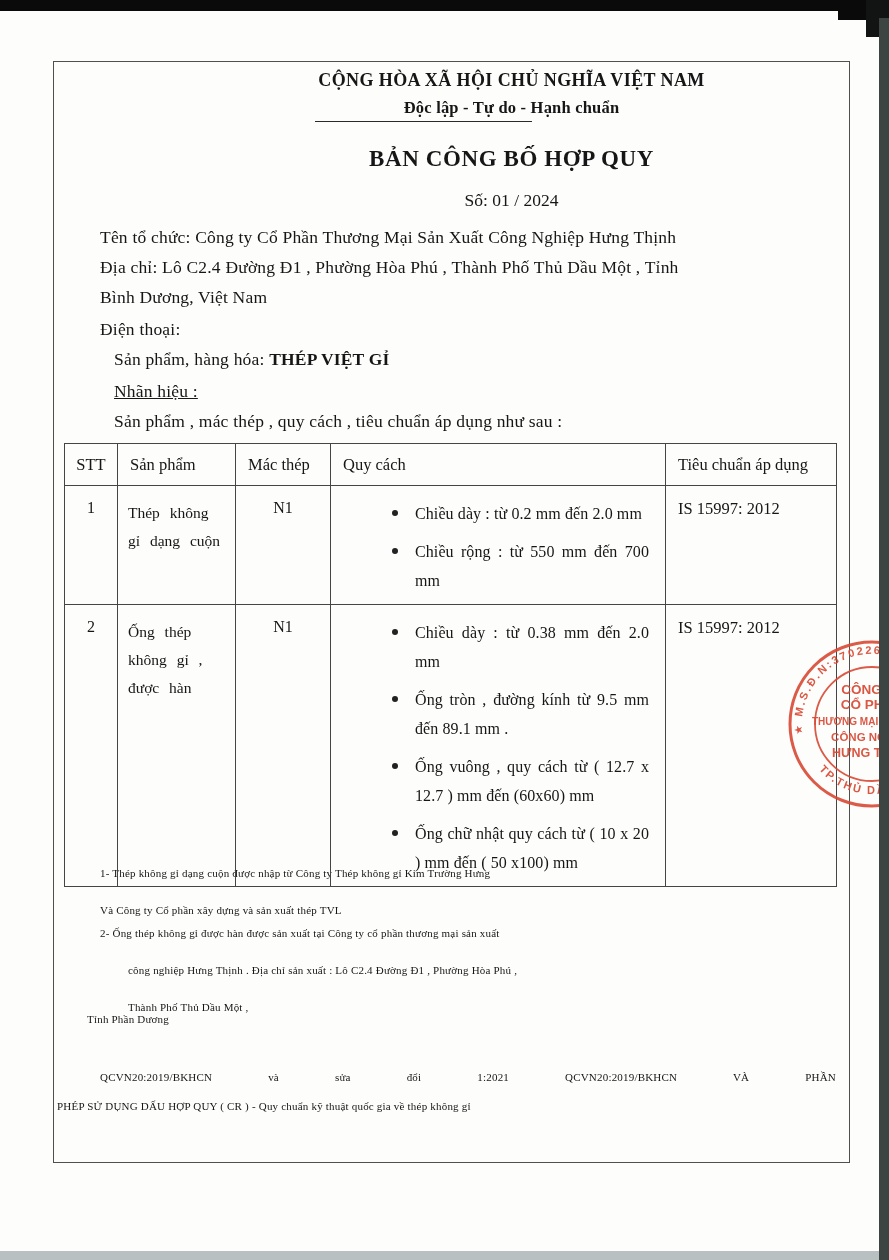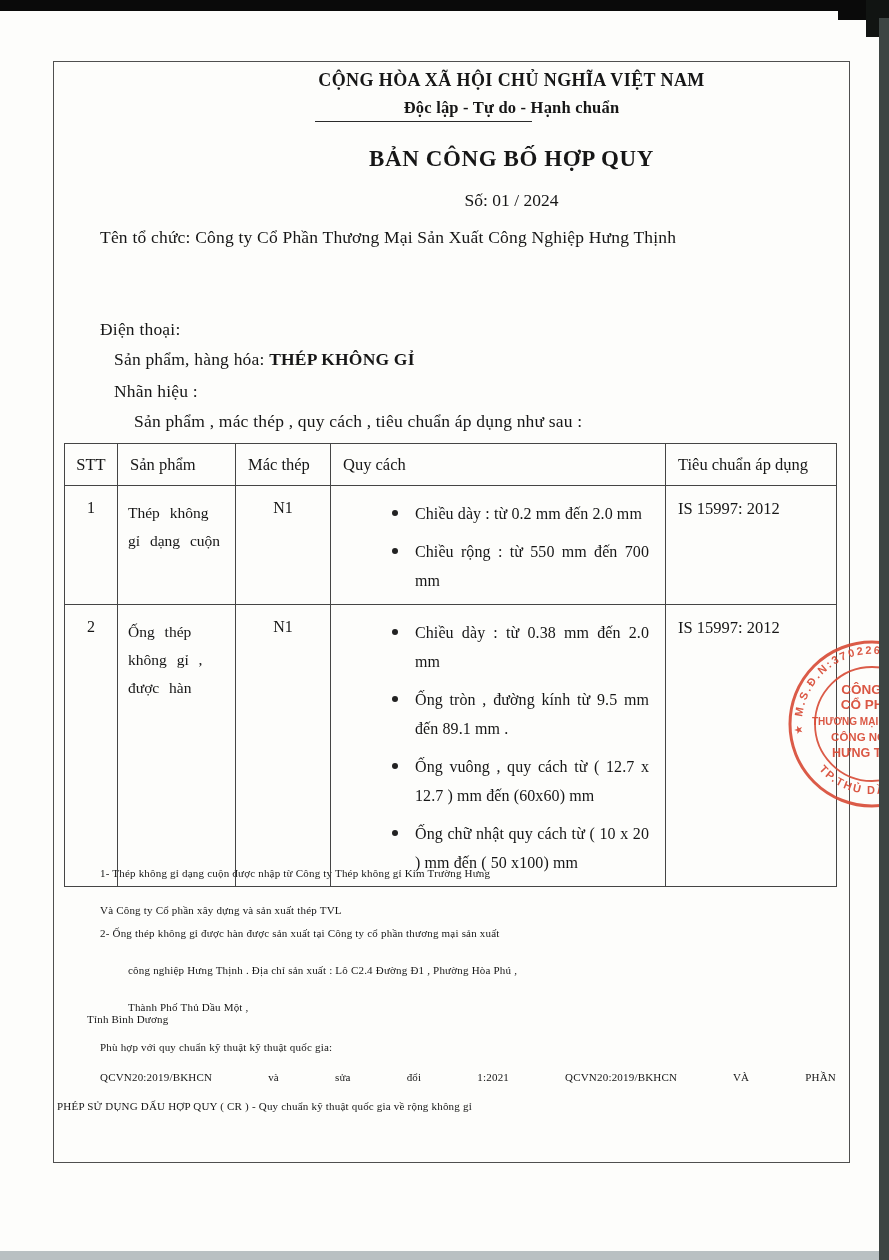--- a/index.html
+++ b/index.html
@@ -61,24 +61,26 @@
 
   <div class="frame"></div>
 
   <div class="c-line nat">CỘNG HÒA XÃ HỘI CHỦ NGHĨA VIỆT NAM</div>
   <div class="c-line motto">Độc lập - Tự do - Hạnh chuẩn</div>
   <div class="motto-u"></div>
   <div class="c-line doctitle">BẢN CÔNG BỐ HỢP QUY</div>
   <div class="c-line docnum">Số: 01 / 2024</div>
 
   <div class="bl" style="top:222px;">Tên tổ chức: Công ty Cổ Phần Thương Mại Sản Xuất Công Nghiệp Hưng Thịnh</div>
+  <div class="bl" style="top:252px;">Địa chỉ: Lô C2.4 Đường Đ1 , Phường Hòa Phú , Thành Phố Thủ Dầu Một , Tỉnh
+Bình Dương, Việt Nam</div>
   <div class="bl" style="top:314px;">Điện thoại:</div>
-  <div class="bl ind" style="top:344px;"><span>Sản phẩm, hàng hóa: </span><span class="bold">THÉP KHÔNG GỈ</span></div>
-  <div class="bl ind" style="top:376px;">Nhãn hiệu :</div>
-  <div class="bl ind" style="top:406px;margin-left:20px;">Sản phẩm , mác thép , quy cách , tiêu chuẩn áp dụng như sau :</div>
+  <div class="bl ind" style="top:344px;"><span>Sản phẩm, hàng hóa: </span><span class="bold">THÉP VIỆT GỈ</span></div>
+  <div class="bl ind" style="top:376px;text-decoration:underline;">Nhãn hiệu :</div>
+  <div class="bl ind" style="top:406px;">Sản phẩm , mác thép , quy cách , tiêu chuẩn áp dụng như sau :</div>
 
   <table class="spec-table">
     <colgroup>
       <col style="width:53px">
         <col style="width:118px">
         <col style="width:95px">
         <col style="width:335px">
         <col style="width:171px">
     </colgroup>
     <thead>
@@ -121,24 +123,23 @@
         <td class="std">IS 15997: 2012</td>
       </tr>
     </tbody>
   </table>
 
   <div class="note" style="top:855px;">1-  Thép không gỉ dạng cuộn được nhập từ Công ty Thép không gỉ Kim Trường Hưng
 Và Công ty Cổ phần xây dựng và sản xuất thép TVL</div>
   <div class="note hang" style="top:915px;">2-  Ống thép không gỉ được hàn được sản xuất tại Công ty cổ phần thương mại sản xuất
 công nghiệp Hưng Thịnh . Địa chỉ sản xuất : Lô C2.4 Đường Đ1 , Phường Hòa Phú ,
 Thành Phố Thủ Dầu Một ,</div>
-  <div class="note province" style="top:1001px;">Tỉnh Bình Dương</div>
-  <div class="note" style="top:1029px;">Phù hợp với quy chuẩn kỹ thuật kỹ thuật quốc gia:</div>
+  <div class="note province" style="top:1001px;">Tỉnh Phần Dương</div>
   <div class="note reg1" style="top:1059px;">QCVN20:2019/BKHCN và sửa đổi 1:2021 QCVN20:2019/BKHCN VÀ PHẦN</div>
-  <div class="note reg2" style="top:1088px;">PHÉP SỬ DỤNG DẤU HỢP QUY ( CR ) -  Quy chuẩn kỹ thuật quốc gia về rộng không gỉ</div>
+  <div class="note reg2" style="top:1088px;">PHÉP SỬ DỤNG DẤU HỢP QUY ( CR ) -  Quy chuẩn kỹ thuật quốc gia về thép không gỉ</div>
 
   <svg class="stamp" width="889" height="1260" viewBox="0 0 889 1260">
     <g stroke="#d84a35" fill="none" opacity="0.9">
       <circle cx="872" cy="724" r="82" stroke-width="3"></circle>
       <circle cx="872" cy="724" r="57" stroke-width="1.8"></circle>
     </g>
     <g fill="#d84a35" opacity="0.92">
       <defs>
         <path id="sealTopArc" d="M 803.1,736.2 A 70,70 0 1 1 940.9,736.2"></path>
         <path id="sealBottomArc" d="M 811.4,759 A 70,70 0 0 0 932.6,759"></path>

